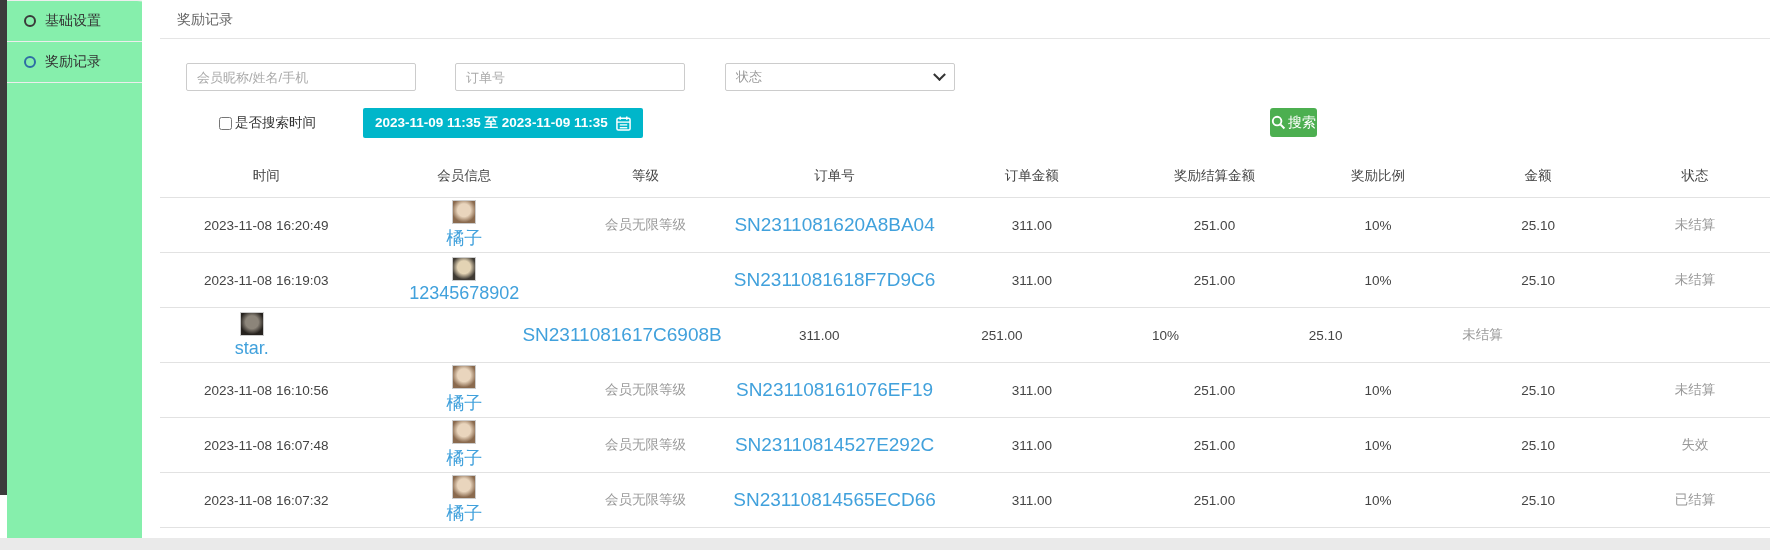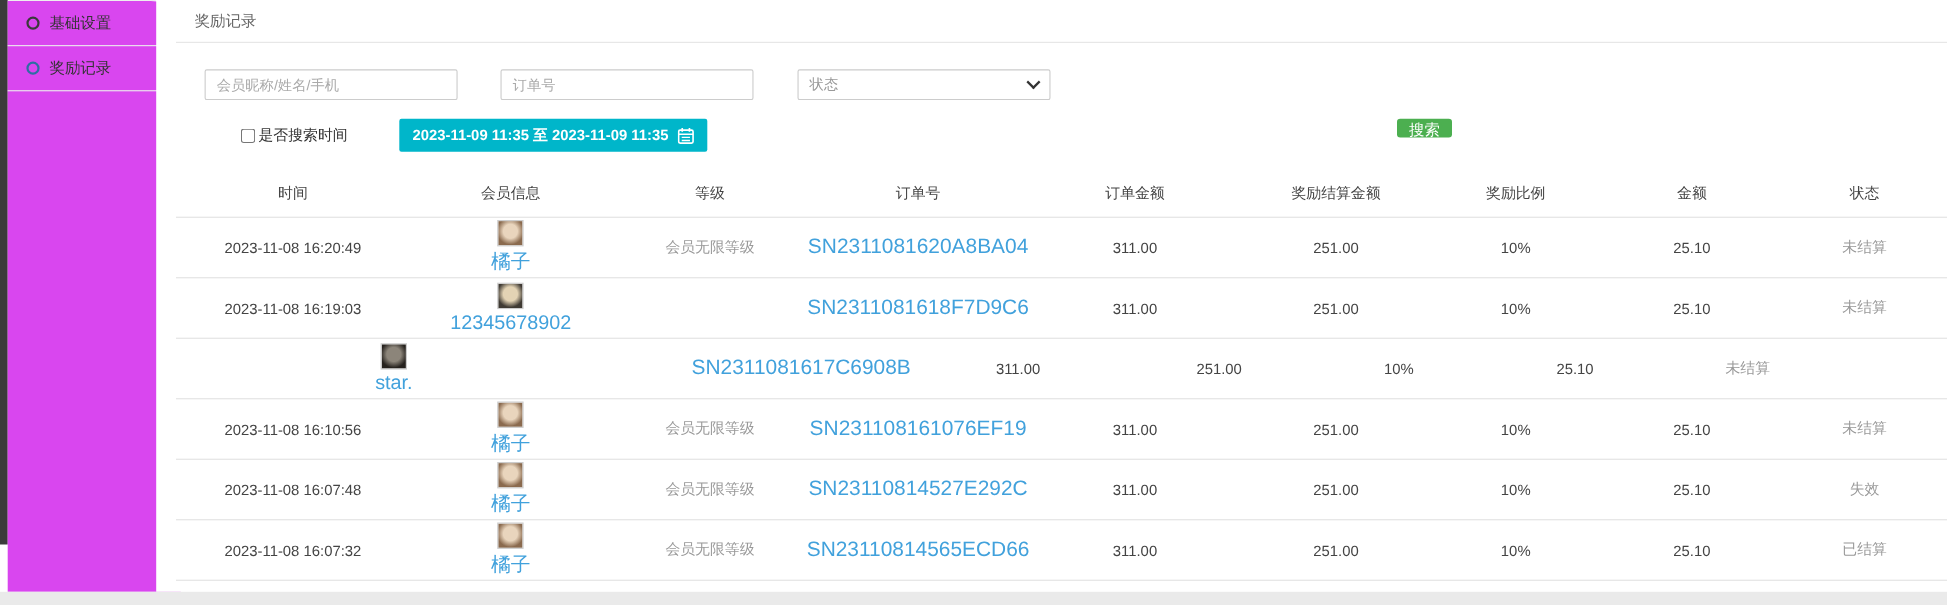--- a/index.html
+++ b/index.html
@@ -4,21 +4,21 @@
 <style>
   * { margin:0; padding:0; box-sizing:border-box; }
   html,body { width:1770px; height:550px; overflow:hidden; background:#fff;
     font-family:"Liberation Sans","DejaVu Sans",sans-serif; }
   .app { position:relative; width:1770px; height:550px; background:#fff; }
 
   
   .dark-strip { position:absolute; left:0; top:0; width:7px; height:495px; background:#3b3b3b; }
 
   
-  .sidebar { position:absolute; left:7px; top:0; width:158px; height:538px; background:#d946ef;
+  .sidebar { position:absolute; left:7px; top:0; width:158px; height:538px; background:#86efac;
     border-right:1px solid #e0e0e0; border-top:1px solid #eee; border-top-right-radius:28px; }
   .side-item { display:flex; align-items:center; gap:9px; height:41px; padding-left:17px;
     border-bottom:1px solid #ededed; cursor:pointer; font-size:14px; color:#333; }
   .ring { width:12px; height:12px; border-radius:50%; border:2px solid #3a3a3a; flex:0 0 auto; }
   .side-item.active .ring { border-color:#2e6da4; }
 
   
   .main { position:absolute; left:142px; top:0; right:0; height:538px; background:#fff; }
   .page-title { padding:11px 0 9px 35px; font-size:14px; color:#666; }
   .title-divider { margin-left:18px; border-bottom:1px solid #e5e5e5; }
@@ -34,27 +34,27 @@
     font-size:13px; color:#999; display:flex; align-items:center; justify-content:space-between;
     cursor:pointer; background:#fff; }
   .chev { width:9px; height:9px; border-right:2px solid #333; border-bottom:2px solid #333;
     transform:rotate(45deg) translate(-2px,-2px); }
   .filter-row2 { position:relative; margin-top:17px; height:30px; display:flex; align-items:center; }
   .chk-wrap { display:flex; align-items:center; margin-left:33px; font-size:13.5px; color:#333; cursor:pointer; }
   .chk-wrap input { width:13px; height:13px; margin-right:3px; }
   .date-btn { margin-left:47px; height:30px; padding:0 12px; background:#00b6ca; color:#fff;
     border:none; border-radius:2px; font-weight:bold; font-size:13.5px; display:flex;
     align-items:center; gap:8px; cursor:pointer; font-family:inherit; }
-  .search-btn { position:absolute; left:1084px; top:0; height:17px; padding:0 11px;
+  .search-btn { position:absolute; left:1084px; top:0; height:29px; padding:0 1px;
     background:#4caf50; color:#fff; border:none; border-radius:3px; font-size:14px;
-    display:flex; align-items:center; gap:2px; cursor:pointer; font-family:inherit;flex-direction:column; }
+    display:flex; align-items:center; gap:2px; cursor:pointer; font-family:inherit; }
 
   
   .table-wrap { margin:20px 0 0 18px; }
-  .thead, .trow { display:flex; width:100%;justify-content:center; }
+  .thead, .trow { display:flex; width:100%; }
   .th { font-size:13.5px; color:#444; text-align:center; padding:9px 4px 12px; }
   .td { font-size:13.5px; color:#444; text-align:center; display:flex; flex-direction:column;
     align-items:center; justify-content:center; padding:2px 4px; }
   .trow { min-height:55px; border-top:1px solid #e2e2e2; align-items:center; }
   .trow:last-child { border-bottom:1px solid #e2e2e2; }
   .c0{width:13.2%;} .c1{width:11.4%;} .c2{width:11.1%;} .c3{width:12.4%;} .c4{width:12.1%;}
   .c5{width:10.6%;} .c6{width:9.7%;} .c7{width:10.2%;} .c8{width:9.3%;}
   .avatar { width:24px; height:24px; border:1px solid #ccc; background:#ddd; margin-bottom:2px; }
   .mlink, .olink { color:#41a1dc; text-decoration:none; cursor:pointer; }
   .mlink { font-size:18px; }

